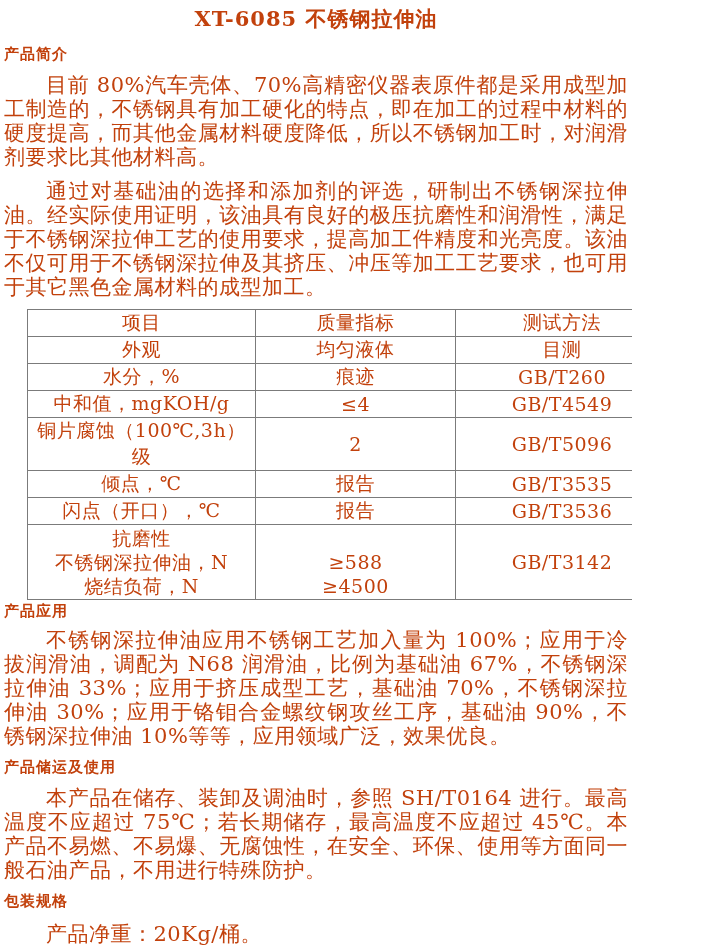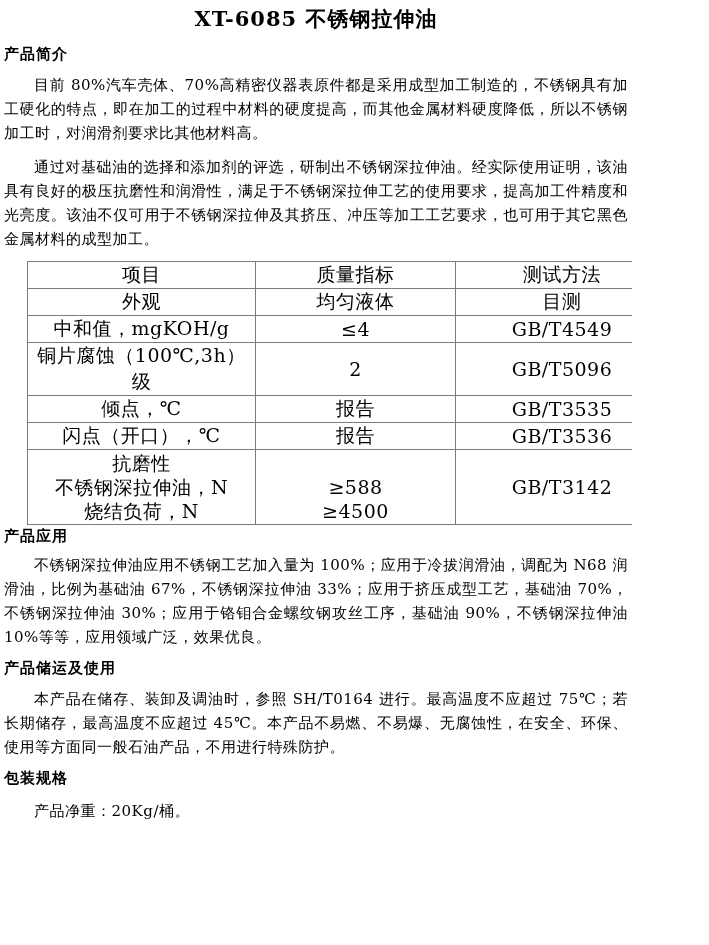--- a/index.html
+++ b/index.html
@@ -7,21 +7,21 @@
     padding: 0;
     background: #ffffff;
   }
   .page {
     position: relative;
     width: 632px;
     height: 945px;
     box-sizing: border-box;
     padding: 5px 4px 0 4px;
     background: #ffffff;
-    color: #000000;
+    color: #c2410c;
     font-family: "DejaVu Serif", "Liberation Serif", serif;
     overflow: hidden;
   }
   .doc-title {
     font-size: 21px;
     font-weight: bold;
     text-align: center;
     letter-spacing: 1px;
     margin: 0 0 12px 0;
     line-height: 28px;
@@ -32,21 +32,21 @@
     line-height: 18px;
     margin: 0 0 10px 0;
     letter-spacing: 1px;
   }
   .h-intro      { }
   .h-quality    { margin-top: 26px; margin-bottom: 12px; }
   .h-application{ margin-top: 2px;  margin-bottom: 8px; }
   .h-storage    { margin-top: 8px; }
   .h-packaging  { margin-bottom: 12px; }
   .para {
-    font-size: 15px;
+    font-size: 21px;
     line-height: 24px;
     text-align: justify;
     text-indent: 2em;
     margin: 0 0 10px 0;
     letter-spacing: 0.5px;
   }
   .para.last { margin-bottom: 0; }
   table.quality {
     border-collapse: collapse;
     margin: 0 0 0 23px;
@@ -98,20 +98,25 @@
         <th>测试方法</th>
       </tr>
     </thead>
     <tbody>
         <tr class="single">
           <td>外观</td>
           <td>均匀液体</td>
           <td>目测</td>
         </tr>
         <tr class="single">
+          <td>水分，%</td>
+          <td>痕迹</td>
+          <td>GB/T260</td>
+        </tr>
+        <tr class="single">
           <td>中和值，mgKOH/g</td>
           <td>≤4</td>
           <td>GB/T4549</td>
         </tr>
         <tr class="single">
           <td>铜片腐蚀（100℃,3h）级</td>
           <td>2</td>
           <td>GB/T5096</td>
         </tr>
         <tr class="single">

